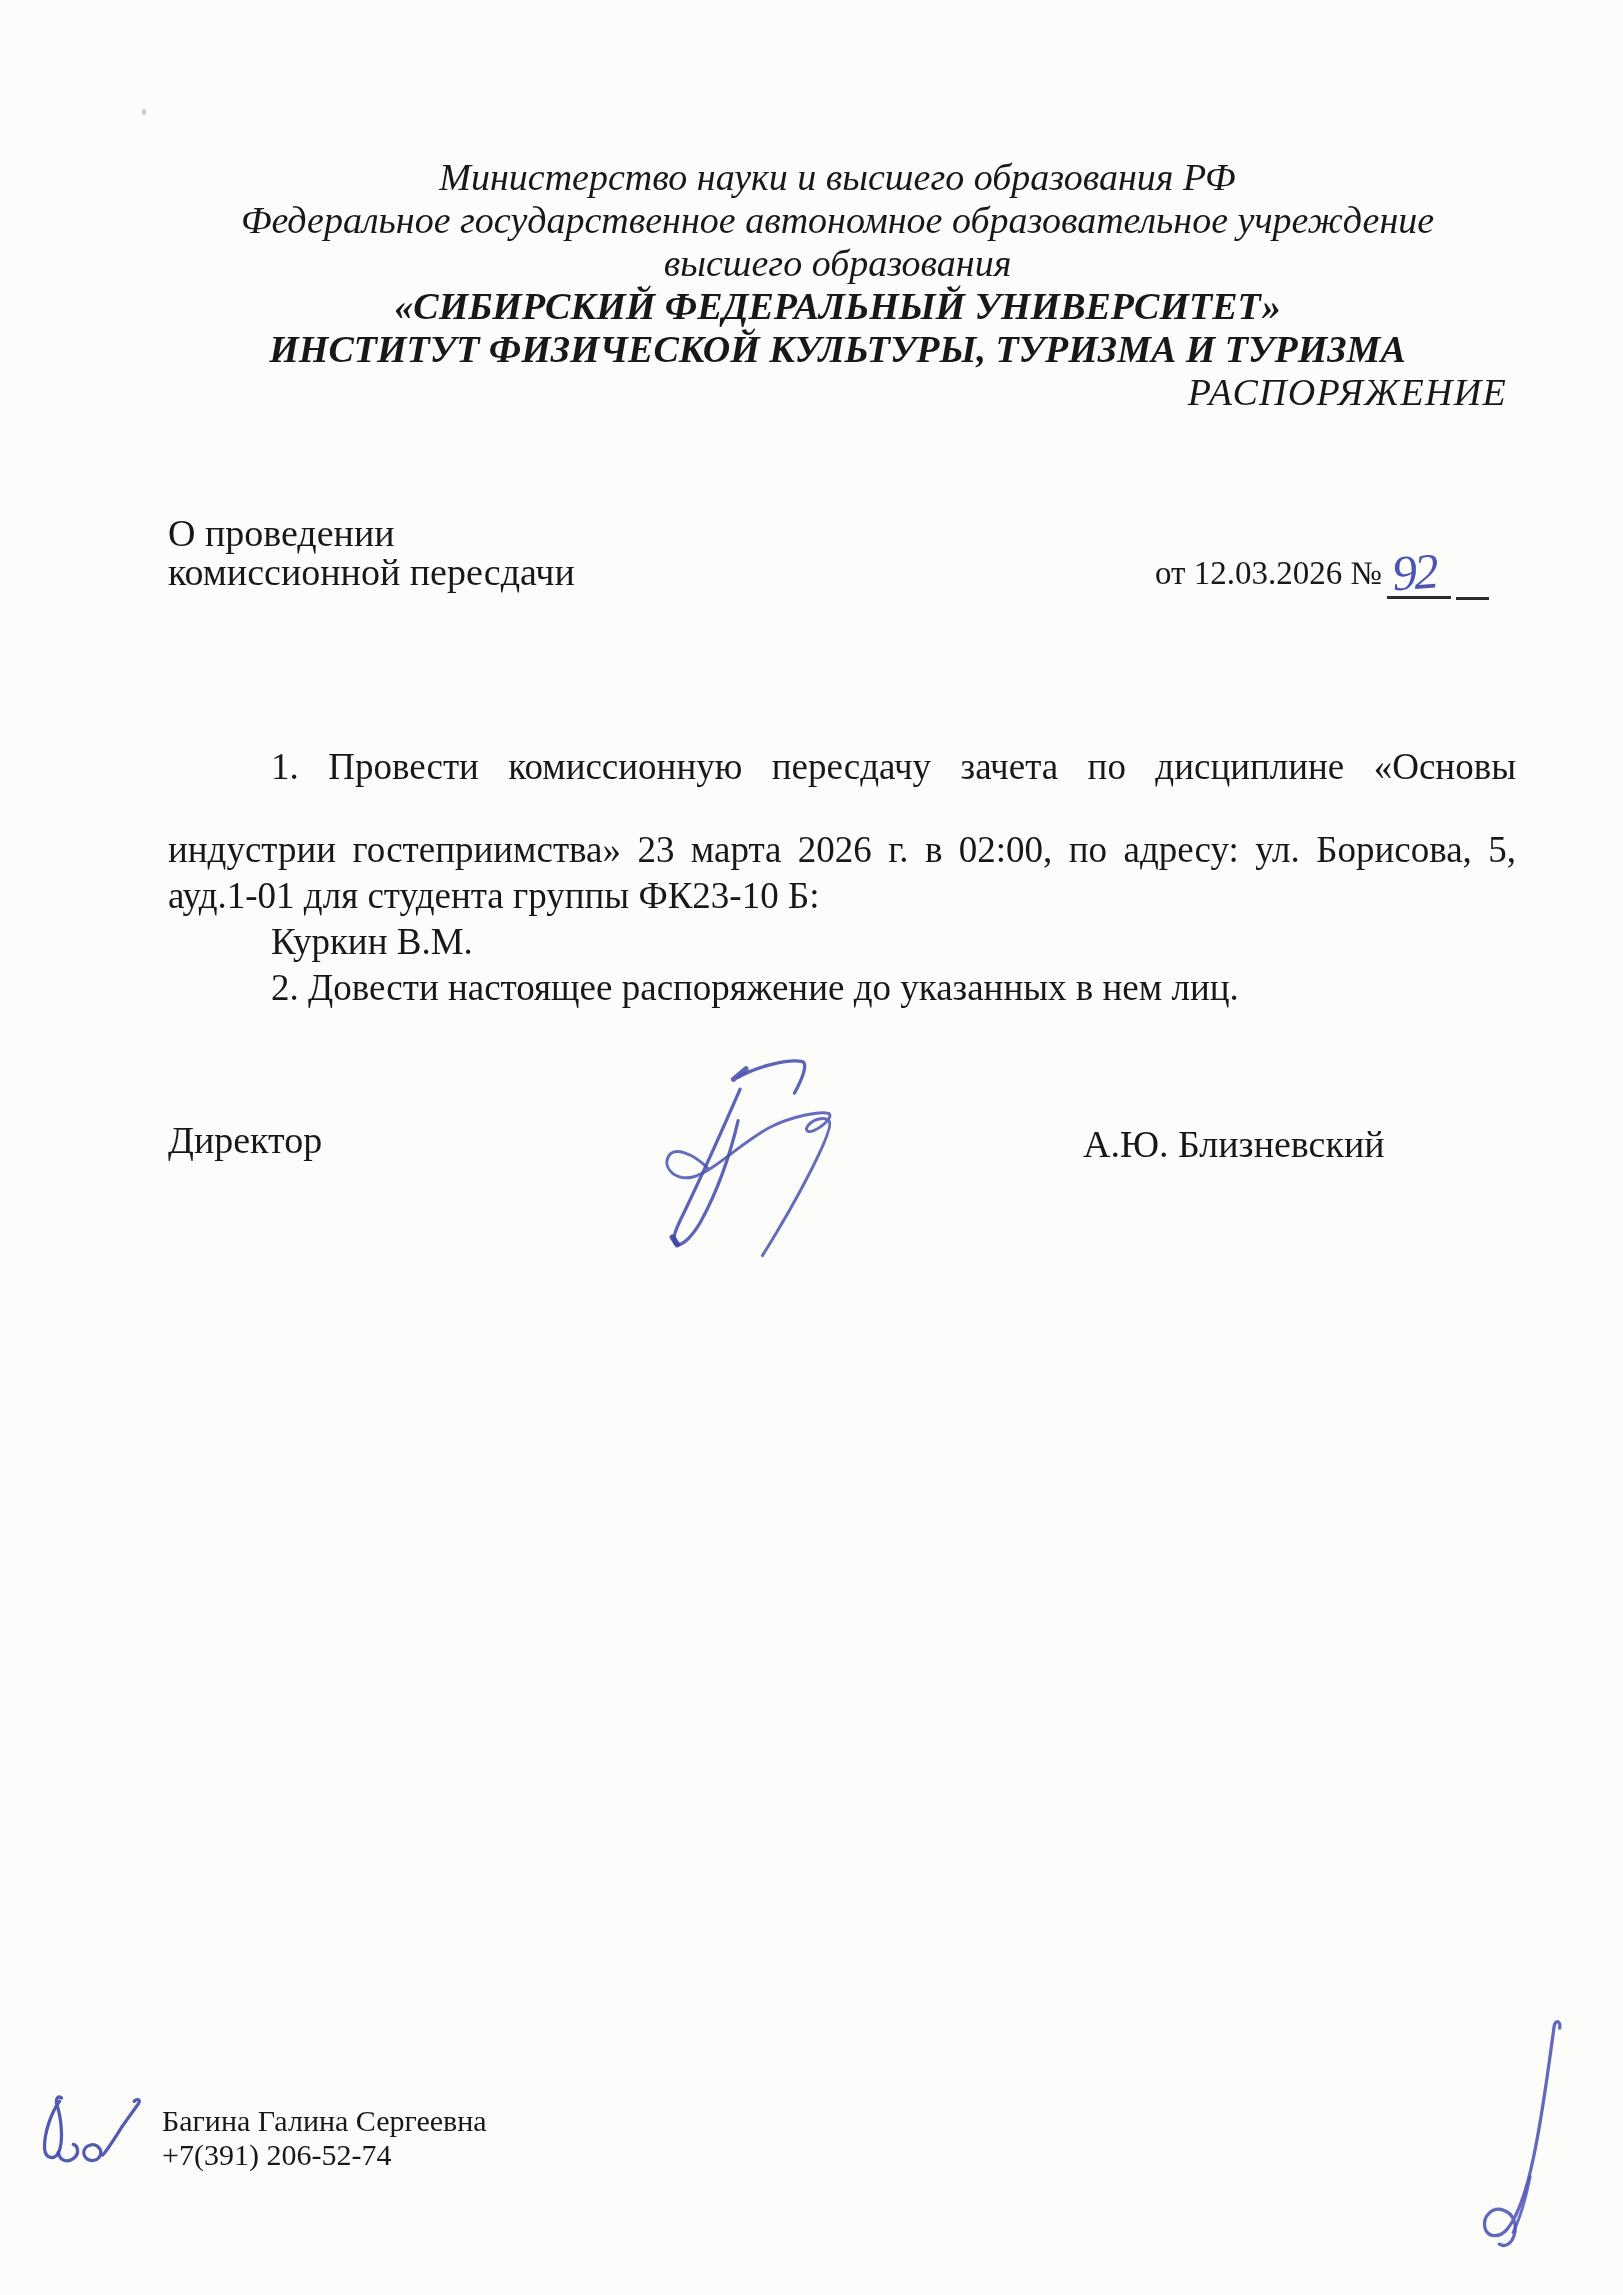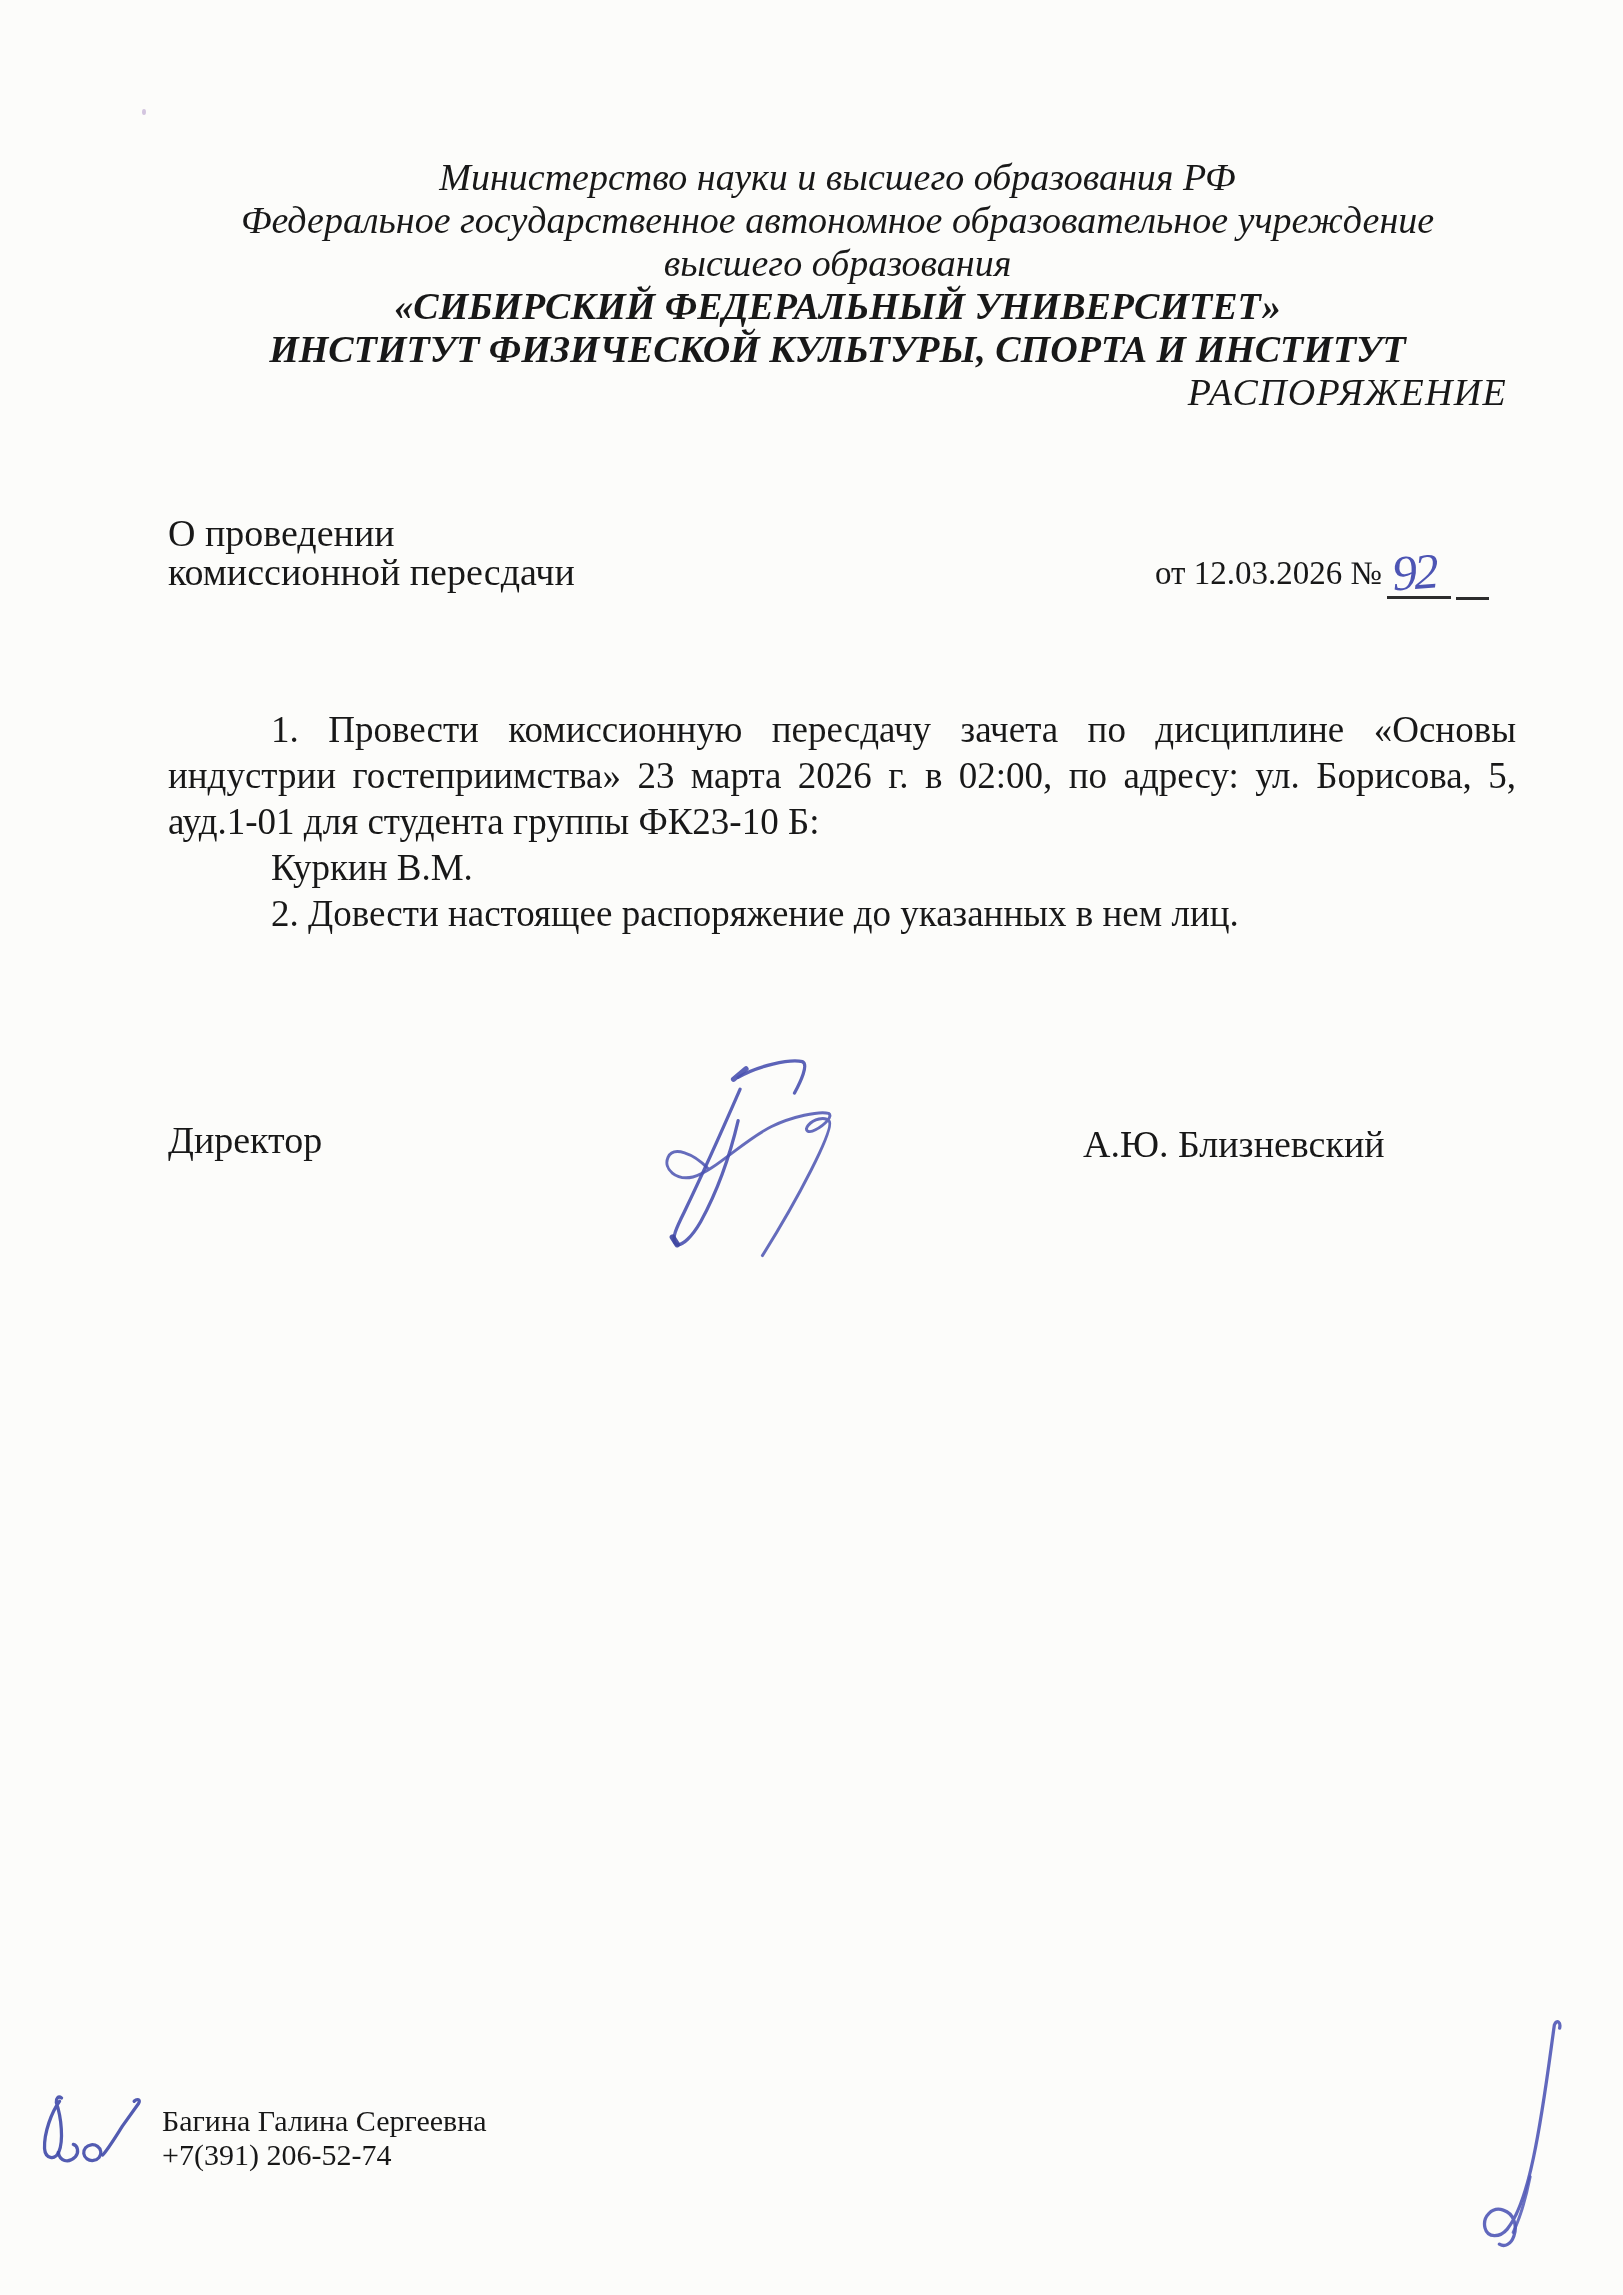--- a/index.html
+++ b/index.html
@@ -36,21 +36,21 @@
     transform:rotate(-4deg);
     line-height:52px;
   }
   .number-line { background:#2d2d2d; height:2.6px; }
   .nl-1 { left:1387px; top:596px; width:64px; }
   .nl-2 { left:1456px; top:597px; width:33px; }
 
   
   .body-block { left:168px; top:707px; width:1348px; font-size:37px; line-height:46px; }
   .bline { height:46px; }
-  .just { text-align:justify; text-align-last:justify; }
+  .just { text-align:justify; text-align-last:justify;margin-top:37px; }
   .ind  { text-indent:103px; }
   .nowrap { white-space:nowrap; }
 
   
   .director-title { left:168px;  top:1117px; font-size:38px; line-height:46px; white-space:nowrap; }
   .signer-name    { left:1083px; top:1121px; font-size:38px; line-height:46px; white-space:nowrap; }
 
   
   .footer-contact { left:162px; top:2104px; font-size:30px; line-height:34px; white-space:nowrap; }
 
@@ -64,21 +64,21 @@
 </head>
 <body>
 
 <div class="page">
 
   <div class="abs org-header">
     <div class="ln">Министерство науки и высшего образования РФ</div>
     <div class="ln">Федеральное государственное автономное образовательное учреждение</div>
     <div class="ln">высшего образования</div>
     <div class="ln bold">«СИБИРСКИЙ ФЕДЕРАЛЬНЫЙ УНИВЕРСИТЕТ»</div>
-    <div class="ln bold">ИНСТИТУТ ФИЗИЧЕСКОЙ КУЛЬТУРЫ, СПОРТА И ИНСТИТУТ</div>
+    <div class="ln bold">ИНСТИТУТ ФИЗИЧЕСКОЙ КУЛЬТУРЫ, ТУРИЗМА И ТУРИЗМА</div>
     <div class="ln doc-type">РАСПОРЯЖЕНИЕ</div>
   </div>
 
   <div class="abs subject">
     <div>О проведении</div>
     <div>комиссионной пересдачи</div>
   </div>
 
   <div class="abs date-line">от 12.03.2026 №</div>
   <div class="abs order-number">92</div>

